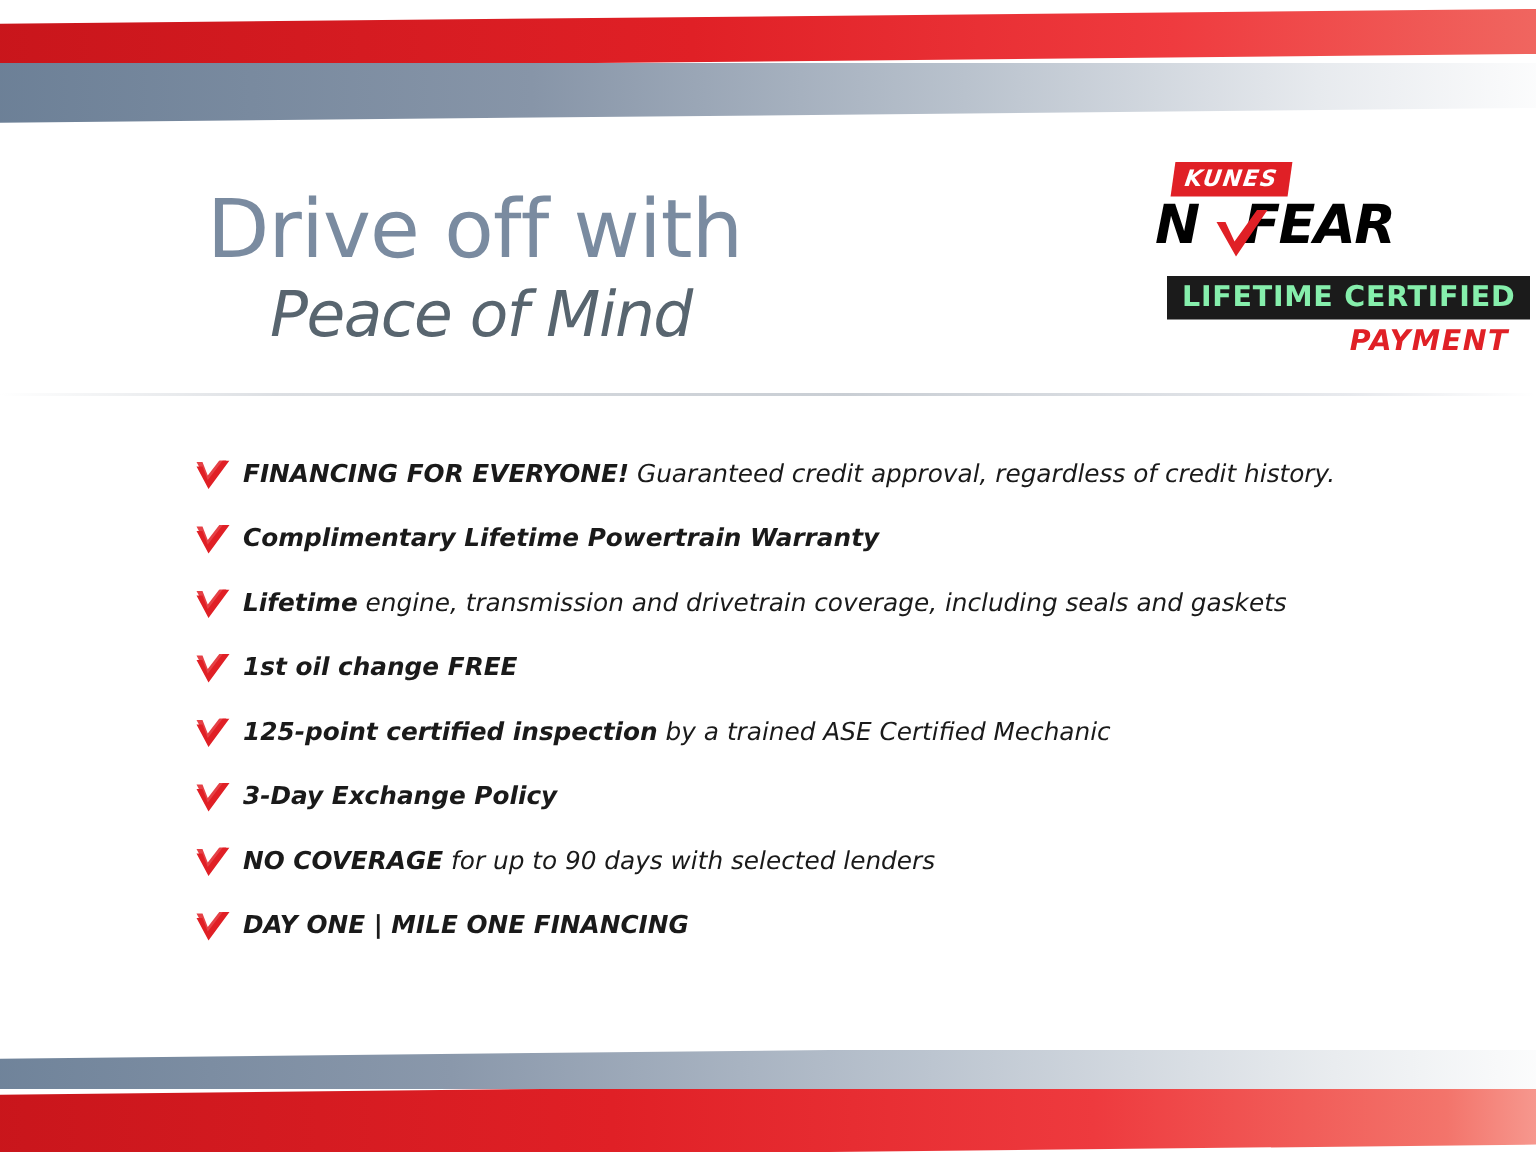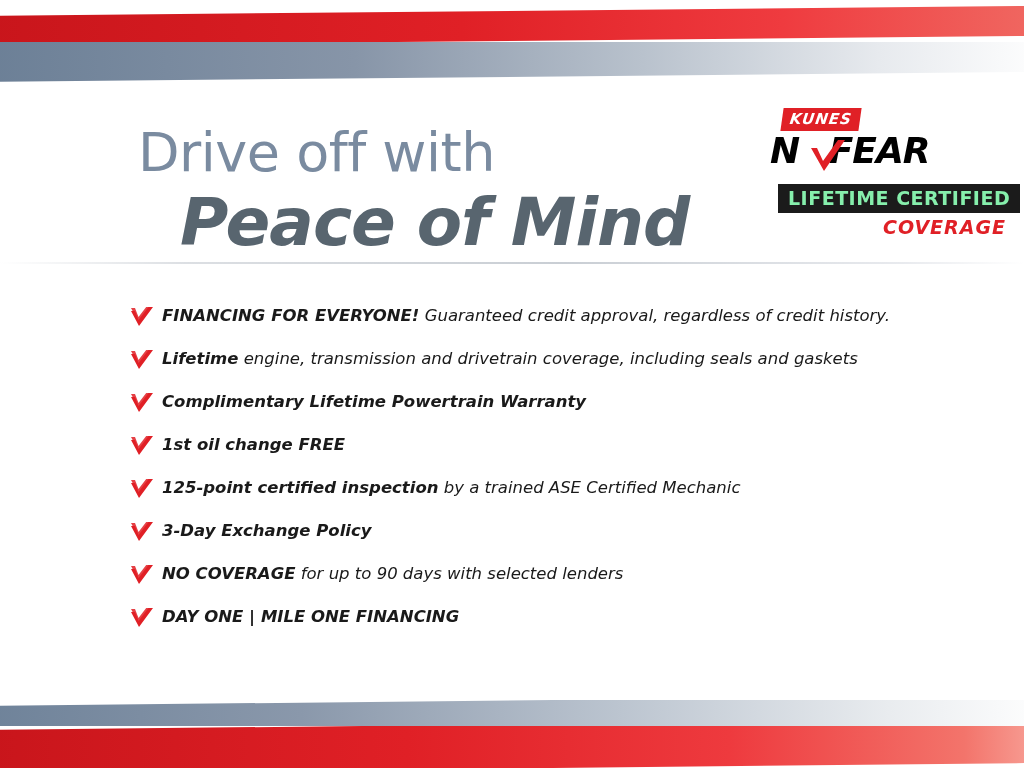--- a/index.html
+++ b/index.html
@@ -110,22 +110,22 @@
   .headline-line1 {
     font-family: "DejaVu Sans", sans-serif;
     font-size: 54px;
     font-weight: 400;
     color: #7a8ba0;
     letter-spacing: -0.5px;
     line-height: 1.0;
   }
   .headline-line2 {
     font-family: "DejaVu Sans", sans-serif;
-    font-size: 66px;
-    font-weight: 700;
+    font-size: 42px;
+    font-weight: 400;
     font-style: italic;
     color: #58656f;
     letter-spacing: -1px;
     line-height: 1.05;
     margin-top: 8px;
     margin-left: 42px;
   }
 
   .headline-rule {
     position: absolute;
@@ -264,47 +264,47 @@
 
   <div class="logo">
     <div class="logo-kunes">KUNES</div>
     <div class="logo-nofear">
       <span>N</span><span style="visibility:hidden">O</span><span>FEAR</span>
     </div>
     <svg class="logo-check" viewBox="0 0 40 40">
       <path d="M3 10 L16 33 L37 2 L30 2 L15 23 L9 10 Z" fill="#e02026"></path>
     </svg>
     <div class="logo-lifetime">LIFETIME CERTIFIED</div>
-    <div class="logo-vehicles">COVERAGE</div>
+    <div class="logo-vehicles">PAYMENT</div>
   </div>
 
   <div class="benefits">
 
     <div class="benefit">
       <svg class="tick" viewBox="0 0 24 20">
         <path d="M1 4 L9 19 L23 0 L18.5 0 L8.5 13 L5 4 Z" fill="#e02026"></path>
         <path d="M1 1 L9 16 L23 -3 L18.5 -3 L8.5 10 L5 1 Z" fill="#e02026" opacity="0.85"></path>
       </svg>
       <div class="text"><b>FINANCING FOR EVERYONE!</b><span> Guaranteed credit approval, regardless of credit history.</span></div>
     </div>
 
     <div class="benefit">
       <svg class="tick" viewBox="0 0 24 20">
         <path d="M1 4 L9 19 L23 0 L18.5 0 L8.5 13 L5 4 Z" fill="#e02026"></path>
         <path d="M1 1 L9 16 L23 -3 L18.5 -3 L8.5 10 L5 1 Z" fill="#e02026" opacity="0.85"></path>
       </svg>
+      <div class="text"><b>Complimentary Lifetime Powertrain Warranty</b><span></span></div>
+    </div>
+
+    <div class="benefit">
+      <svg class="tick" viewBox="0 0 24 20">
+        <path d="M1 4 L9 19 L23 0 L18.5 0 L8.5 13 L5 4 Z" fill="#e02026"></path>
+        <path d="M1 1 L9 16 L23 -3 L18.5 -3 L8.5 10 L5 1 Z" fill="#e02026" opacity="0.85"></path>
+      </svg>
       <div class="text"><b>Lifetime</b><span> engine, transmission and drivetrain coverage, including seals and gaskets</span></div>
-    </div>
-
-    <div class="benefit">
-      <svg class="tick" viewBox="0 0 24 20">
-        <path d="M1 4 L9 19 L23 0 L18.5 0 L8.5 13 L5 4 Z" fill="#e02026"></path>
-        <path d="M1 1 L9 16 L23 -3 L18.5 -3 L8.5 10 L5 1 Z" fill="#e02026" opacity="0.85"></path>
-      </svg>
-      <div class="text"><b>Complimentary Lifetime Powertrain Warranty</b><span></span></div>
     </div>
 
     <div class="benefit">
       <svg class="tick" viewBox="0 0 24 20">
         <path d="M1 4 L9 19 L23 0 L18.5 0 L8.5 13 L5 4 Z" fill="#e02026"></path>
         <path d="M1 1 L9 16 L23 -3 L18.5 -3 L8.5 10 L5 1 Z" fill="#e02026" opacity="0.85"></path>
       </svg>
       <div class="text"><b>1st oil change FREE</b><span></span></div>
     </div>
 

